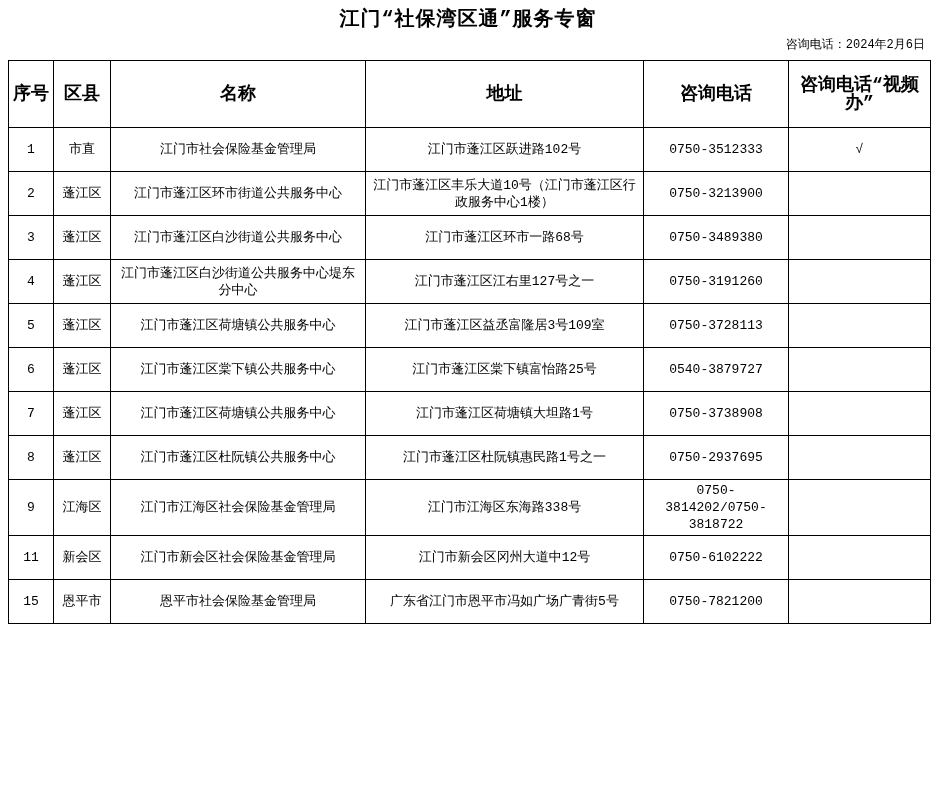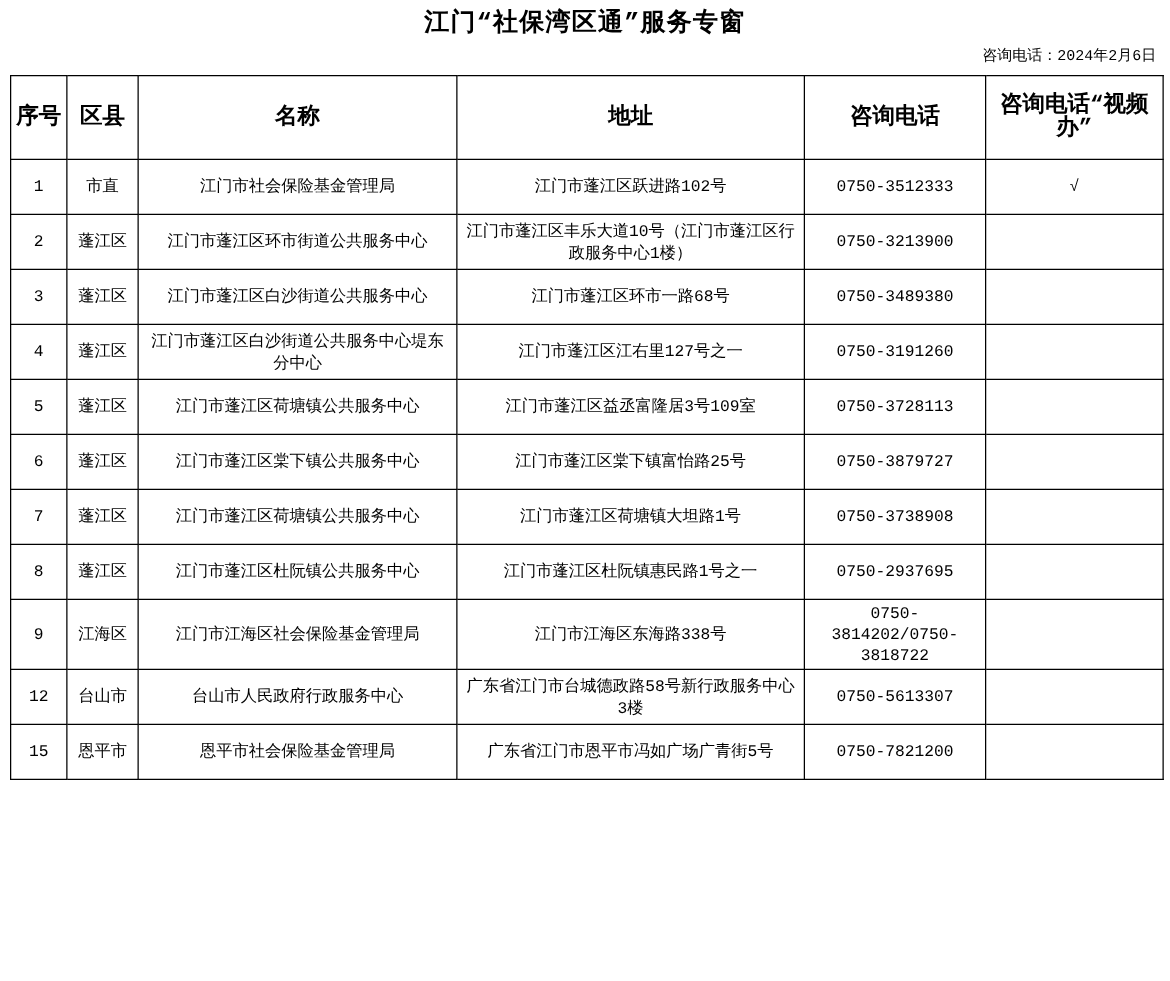--- a/index.html
+++ b/index.html
@@ -132,21 +132,21 @@
         <td class="cell-name">江门市蓬江区荷塘镇公共服务中心</td>
         <td class="cell-addr">江门市蓬江区益丞富隆居3号109室</td>
         <td class="cell-phone">0750-3728113</td>
         <td class="cell-video"></td>
       </tr>
       <tr>
         <td class="cell-no">6</td>
         <td class="cell-dist">蓬江区</td>
         <td class="cell-name">江门市蓬江区棠下镇公共服务中心</td>
         <td class="cell-addr">江门市蓬江区棠下镇富怡路25号</td>
-        <td class="cell-phone">0750-3879727</td>
+        <td class="cell-phone">0540-3879727</td>
         <td class="cell-video"></td>
       </tr>
       <tr>
         <td class="cell-no">7</td>
         <td class="cell-dist">蓬江区</td>
         <td class="cell-name">江门市蓬江区荷塘镇公共服务中心</td>
         <td class="cell-addr">江门市蓬江区荷塘镇大坦路1号</td>
         <td class="cell-phone">0750-3738908</td>
         <td class="cell-video"></td>
       </tr>
@@ -160,25 +160,25 @@
       </tr>
       <tr>
         <td class="cell-no">9</td>
         <td class="cell-dist">江海区</td>
         <td class="cell-name">江门市江海区社会保险基金管理局</td>
         <td class="cell-addr">江门市江海区东海路338号</td>
         <td class="cell-phone">0750-3814202/0750-3818722</td>
         <td class="cell-video"></td>
       </tr>
       <tr>
-        <td class="cell-no">12</td>
-        <td class="cell-dist">台山市</td>
-        <td class="cell-name">台山市人民政府行政服务中心</td>
-        <td class="cell-addr">广东省江门市台城德政路58号新行政服务中心3楼</td>
-        <td class="cell-phone">0750-5613307</td>
+        <td class="cell-no">11</td>
+        <td class="cell-dist">新会区</td>
+        <td class="cell-name">江门市新会区社会保险基金管理局</td>
+        <td class="cell-addr">江门市新会区冈州大道中12号</td>
+        <td class="cell-phone">0750-6102222</td>
         <td class="cell-video"></td>
       </tr>
       <tr>
         <td class="cell-no">15</td>
         <td class="cell-dist">恩平市</td>
         <td class="cell-name">恩平市社会保险基金管理局</td>
         <td class="cell-addr">广东省江门市恩平市冯如广场广青街5号</td>
         <td class="cell-phone">0750-7821200</td>
         <td class="cell-video"></td>
       </tr>

